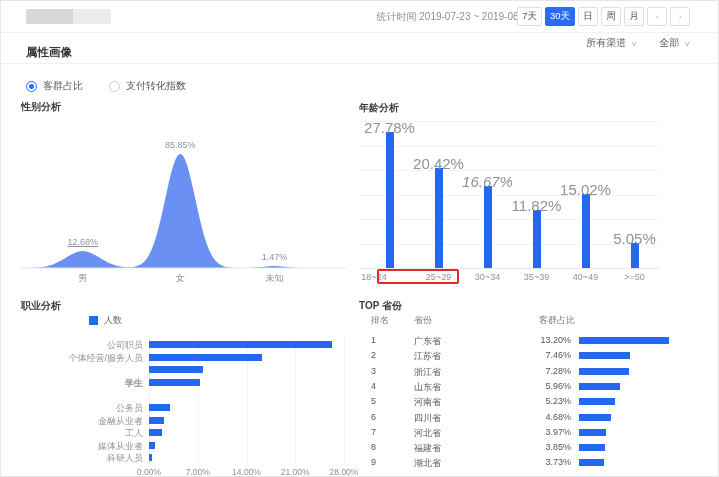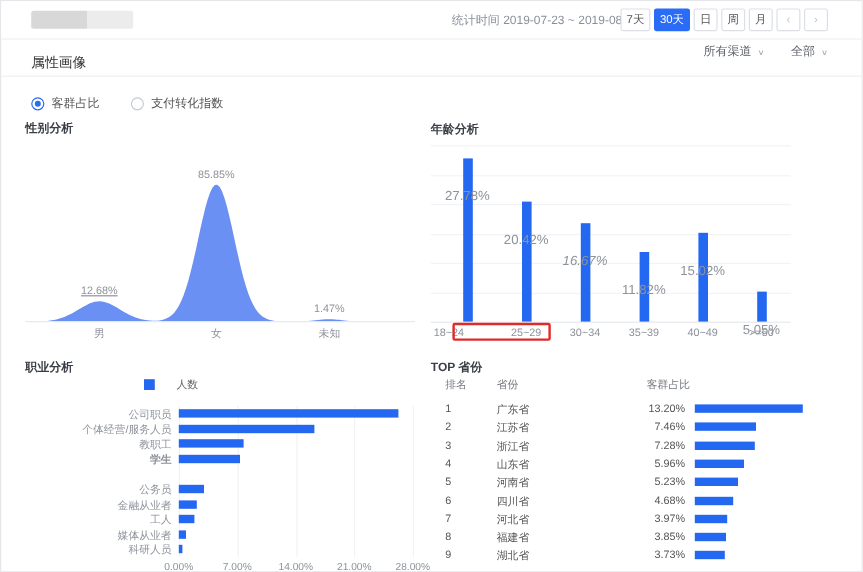--- a/index.html
+++ b/index.html
@@ -11,45 +11,45 @@
   .stat-time{position:absolute;right:185px;top:9px;font-size:10px;color:#8a8f99;}
   .btn-row{position:absolute;right:28px;top:6px;display:flex;gap:3px;}
   .tbtn{min-width:20px;height:19px;padding:0 4px;display:flex;align-items:center;justify-content:center;
     font-size:9.5px;color:#555;background:#fff;border:1px solid #dcdfe3;border-radius:2px;box-sizing:border-box;cursor:pointer;}
   .tbtn.active{background:#2a6cf5;border-color:#2a6cf5;color:#fff;}
   .tbtn.pager{color:#c2c6cc;}
   
   .filter-row{position:absolute;right:28px;top:35px;display:flex;gap:22px;}
   .dropdown{display:flex;align-items:center;gap:5px;font-size:10px;color:#5a5f66;cursor:pointer;}
   .dropdown .caret{font-size:8px;color:#a7abb3;transform:scaleY(.8);}
-  .page-title{position:absolute;left:25px;top:44px;font-size:11.5px;font-weight:normal;color:#333;}
+  .page-title{position:absolute;left:25px;top:44px;font-size:11.5px;font-weight:bold;color:#333;}
   .divider2{position:absolute;left:0;top:62px;width:100%;height:1px;background:#eef0f2;}
   
   .tabs{position:absolute;left:25px;top:78px;display:flex;gap:26px;}
   .radio-opt{display:flex;align-items:center;gap:6px;font-size:10px;color:#555;cursor:pointer;}
   .radio-dot{width:11px;height:11px;border-radius:50%;border:1px solid #c6cad1;box-sizing:border-box;position:relative;background:#fff;}
   .radio-opt.sel .radio-dot{border-color:#2a6cf5;}
   .radio-opt.sel .radio-dot:after{content:"";position:absolute;left:2px;top:2px;width:5px;height:5px;border-radius:50%;background:#2a6cf5;}
   .panel-title{position:absolute;font-size:10px;color:#3a3f46;font-weight:bold;}
   
   .gender-wrap{position:absolute;left:20px;top:117px;width:325px;height:162px;}
   .gender-wrap svg{position:absolute;left:0;top:0;}
   .g-label{position:absolute;font-size:9px;color:#8d929b;transform:translateX(-50%);white-space:nowrap;}
   .g-val{position:absolute;font-size:9px;color:#8d929b;transform:translateX(-50%);white-space:nowrap;}
   
   .age-wrap{position:absolute;left:358px;top:112px;width:350px;height:172px;}
   .age-grid{position:absolute;left:0;height:1px;width:300px;background:#f2f3f7;}
   .age-base{position:absolute;left:0;top:155px;width:300px;height:1px;background:#e7e9ee;}
   .age-bar{position:absolute;width:8px;background:#2468f2;}
-  .age-val{position:absolute;font-size:11px;color:#8d929b;transform:translateX(-50%);white-space:nowrap;margin-top:39px;}
+  .age-val{position:absolute;font-size:15px;color:#8d929b;transform:translateX(-50%);white-space:nowrap;}
   .age-cat{position:absolute;top:159px;font-size:9px;color:#8d929b;transform:translateX(-50%);white-space:nowrap;}
   .red-box{position:absolute;border:2px solid #e02a2a;border-radius:2px;box-sizing:border-box;}
   
   .occ-wrap{position:absolute;left:20px;top:296px;width:335px;height:180px;}
-  .occ-legend{position:absolute;left:68px;top:17px;display:flex;align-items:center;gap:18px;cursor:pointer;margin-left:31px;}
+  .occ-legend{position:absolute;left:68px;top:17px;display:flex;align-items:center;gap:6px;cursor:pointer;}
   .occ-legend .sq{width:9px;height:9px;background:#2468f2;}
   .occ-legend .lg{font-size:9px;color:#666;}
   .occ-row{position:absolute;left:0;height:13px;width:335px;}
   .occ-cat{position:absolute;left:0;width:122px;text-align:right;font-size:9px;color:#8d929b;top:1px;white-space:nowrap;}
   .occ-bar{position:absolute;left:128px;top:3px;height:7px;background:#2468f2;}
   .occ-grid{position:absolute;top:41px;width:1px;height:126px;background:#f1f2f6;}
   .occ-tick{position:absolute;top:170px;font-size:8.5px;color:#8d929b;transform:translateX(-50%);white-space:nowrap;}
   
   .prov-wrap{position:absolute;left:358px;top:296px;width:350px;height:180px;}
   .prov-h{position:absolute;top:17px;font-size:9px;color:#72777f;}
@@ -165,21 +165,20 @@
       <div class="occ-tick" style="left: 323px;">28.00%</div>
       <div class="occ-row" style="top: 41px;">
         <div class="occ-cat">公司职员</div>
         <div class="occ-bar" style="width: 183.161px;"></div>
       </div>
       <div class="occ-row" style="top: 53.6px;">
         <div class="occ-cat">个体经营/服务人员</div>
         <div class="occ-bar" style="width: 112.821px;"></div>
       </div>
       <div class="occ-row" style="top: 66.2px;">
-        <div class="occ-cat">教职工</div>
         <div class="occ-bar" style="width: 53.625px;"></div>
       </div>
       <div class="occ-row" style="top: 78.8px; font-weight: bold;">
         <div class="occ-cat">学生</div>
         <div class="occ-bar" style="width: 50.8393px;"></div>
       </div>
       <div class="occ-row" style="top: 104px;">
         <div class="occ-cat">公务员</div>
         <div class="occ-bar" style="width: 20.8929px;"></div>
       </div>

